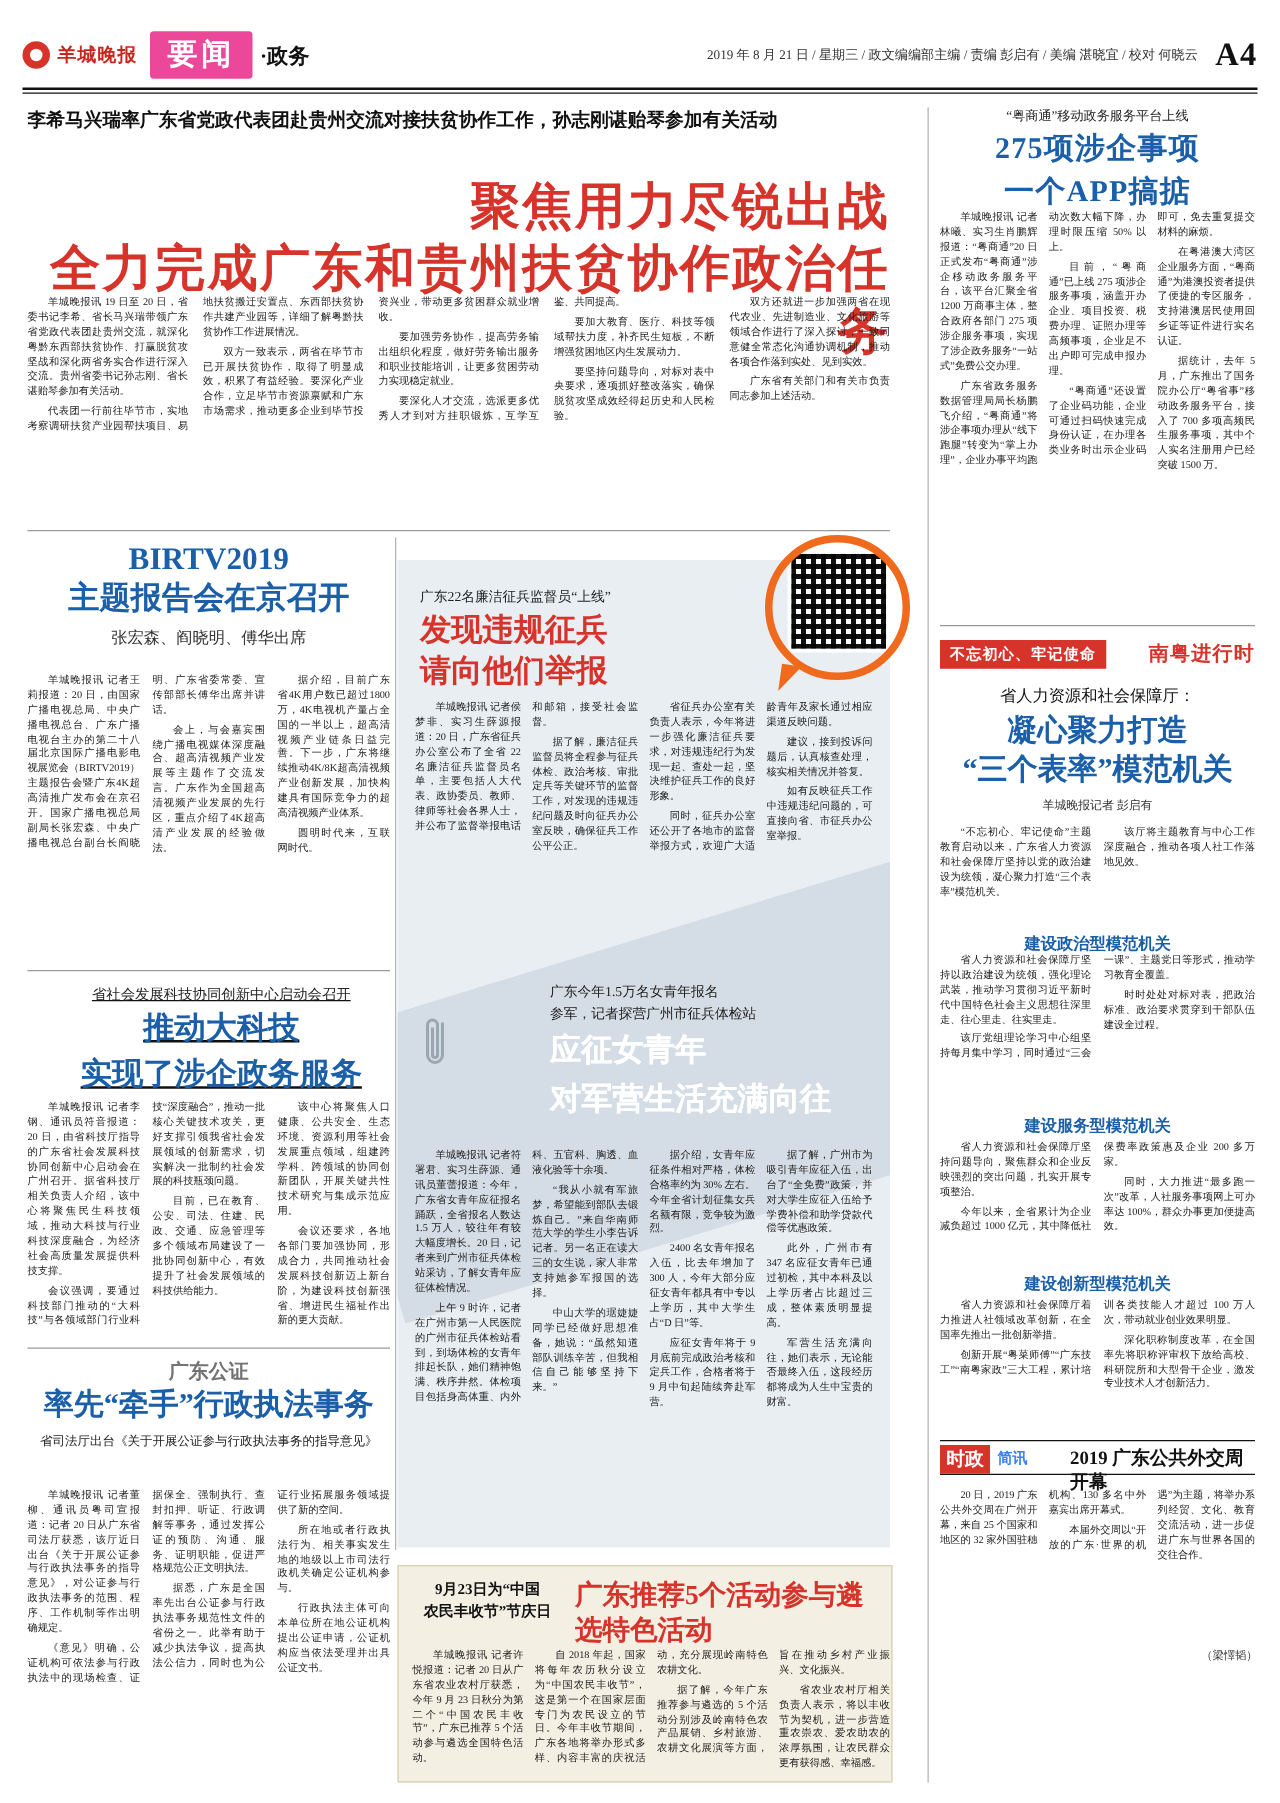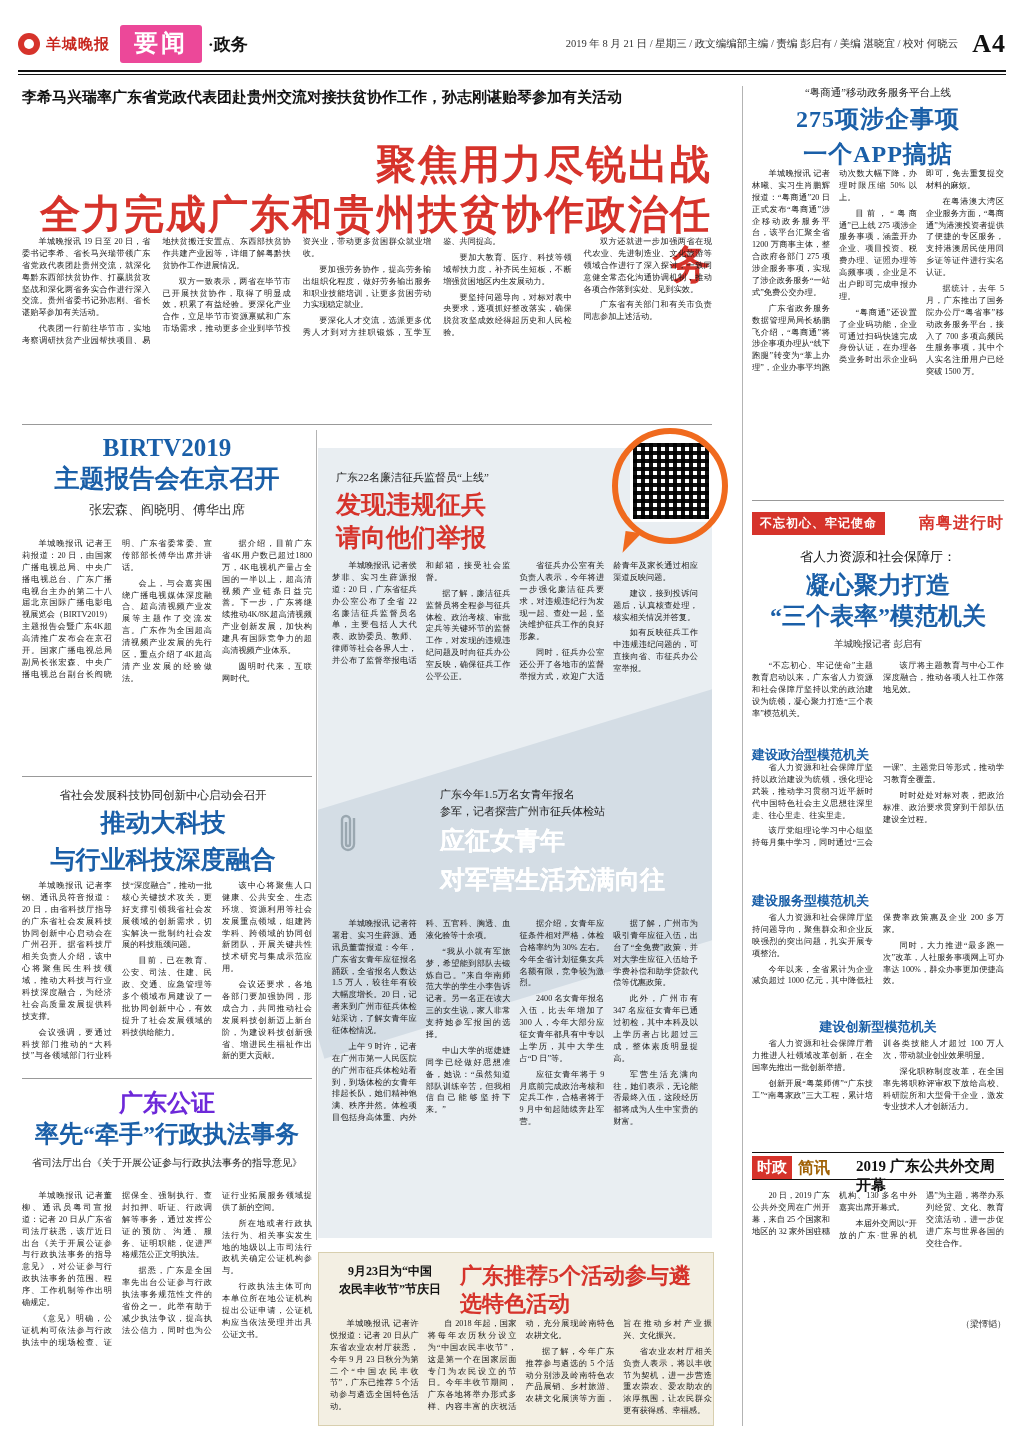--- a/index.html
+++ b/index.html
@@ -42,27 +42,27 @@
 
   
   .sec-a{position:absolute;left:22px;top:432px;width:290px;}
   .sec-a .t1{font-size:25px;font-weight:bold;color:#1a5fa8;text-align:center;line-height:1.25;}
   .sec-a .t2{font-size:25px;font-weight:bold;color:#1a5fa8;text-align:center;line-height:1.25;}
   .sec-a .sub{font-size:13px;color:#333;text-align:center;margin-top:6px;}
   .sec-a-cols{position:absolute;left:22px;top:538px;width:290px;height:230px;column-count:3;column-gap:10px;}
 
   .divider{position:absolute;height:1px;background:#999;}
 
-  .sec-b{position:absolute;left:18px;top:788px;width:290px;}
+  .sec-b{position:absolute;left:32px;top:788px;width:290px;text-decoration:underline;}
   .sec-b .kicker{font-size:11.5px;color:#222;text-align:center;}
   .sec-b .t1{font-size:25px;font-weight:bold;color:#1a5fa8;text-align:center;line-height:1.3;margin-top:4px;}
   .sec-b-cols{position:absolute;left:22px;top:880px;width:290px;height:290px;column-count:3;column-gap:10px;}
 
   .sec-c{position:absolute;left:22px;top:1088px;width:290px;}
-  .sec-c .t1{font-size:24px;font-weight:bold;color:#6d28d9;text-align:center;line-height:1.3;}
+  .sec-c .t1{font-size:16px;font-weight:bold;color:#737373;text-align:center;line-height:1.3;}
   .sec-c .t2{font-size:24px;font-weight:bold;color:#1a5fa8;text-align:center;line-height:1.3;}
   .sec-c .sub{font-size:10px;color:#222;text-align:center;margin-top:6px;}
   .sec-c-cols{position:absolute;left:22px;top:1190px;width:290px;height:215px;column-count:3;column-gap:10px;}
 
   
   .center-box{position:absolute;left:318px;top:448px;width:394px;height:790px;background:#e9eef2;}
   .cb-diag{position:absolute;left:0;top:0;width:394px;height:790px;overflow:hidden;}
   .cb-diag:before{content:"";position:absolute;left:-40px;top:300px;width:520px;height:240px;background:#d4dde5;transform:rotate(-17deg);}
   .cb-top-title{position:absolute;left:336px;top:470px;width:230px;}
   .cb-kicker{font-size:11px;color:#222;margin-bottom:4px;}
@@ -98,28 +98,28 @@
   .banner .b2{position:absolute;right:0;top:1px;color:#d6332b;font-size:16px;font-weight:bold;letter-spacing:1px;}
 
   .r-sec2{position:absolute;left:752px;top:548px;width:252px;text-align:center;}
   .r-sec2 .org{font-size:13px;color:#111;}
   .r-sec2 .h1{font-size:24px;font-weight:bold;color:#1a5fa8;line-height:1.3;margin-top:4px;}
   .r-sec2 .h2{font-size:24px;font-weight:bold;color:#1a5fa8;line-height:1.3;}
   .r-sec2 .by{font-size:9.5px;color:#333;margin-top:6px;}
   .r-cols2{position:absolute;left:752px;top:660px;width:252px;height:78px;column-count:2;column-gap:10px;}
   .sub-h{font-size:13px;font-weight:bold;color:#1a5fa8;margin:4px 0 4px;}
   .r-cols3{position:absolute;left:752px;top:762px;width:252px;height:118px;column-count:2;column-gap:10px;}
-  .r-sub2{position:absolute;left:752px;top:888px;width:252px;text-align:left;}
+  .r-sub2{position:absolute;left:752px;top:888px;width:252px;text-align:center;}
   .r-cols4{position:absolute;left:752px;top:912px;width:252px;height:96px;column-count:2;column-gap:10px;}
   .r-sub3{position:absolute;left:752px;top:1014px;width:252px;text-align:center;}
   .r-cols5{position:absolute;left:752px;top:1038px;width:252px;height:110px;column-count:2;column-gap:10px;}
 
   .r-brief{position:absolute;left:752px;top:1152px;width:252px;height:26px;border-top:1px solid #111;border-bottom:1px solid #111;}
   .r-brief .tag{position:absolute;left:0;top:3px;background:#d6332b;color:#fff;font-size:15px;font-weight:bold;padding:2px 5px;}
-  .r-brief .tag2{position:absolute;left:46px;top:5px;font-size:16px;font-weight:bold;color:#a16207;}
+  .r-brief .tag2{position:absolute;left:46px;top:5px;font-size:12px;font-weight:bold;color:#3b82f6;}
   .r-brief .title{position:absolute;left:104px;top:4px;font-size:15px;font-weight:bold;color:#111;}
   .r-cols6{position:absolute;left:752px;top:1190px;width:252px;height:120px;column-count:3;column-gap:9px;}
   .sig{position:absolute;right:18px;top:1318px;font-size:9px;color:#333;}
 
   .vline{position:absolute;width:1px;background:#b3b3b3;}
 </style>
 </head>
 <body>
 
 <div class="page">
@@ -171,21 +171,21 @@
   <div class="sec-a-cols body-col" id="seca-body">
       <p>羊城晚报讯 记者王莉报道：20 日，由国家广播电视总局、中央广播电视总台、广东广播电视台主办的第二十八届北京国际广播电影电视展览会（BIRTV2019）主题报告会暨广东4K超高清推广发布会在京召开。国家广播电视总局副局长张宏森、中央广播电视总台副台长阎晓明、广东省委常委、宣传部部长傅华出席并讲话。</p>
       <p>会上，与会嘉宾围绕广播电视媒体深度融合、超高清视频产业发展等主题作了交流发言。广东作为全国超高清视频产业发展的先行区，重点介绍了4K超高清产业发展的经验做法。</p>
       <p>据介绍，目前广东省4K用户数已超过1800万，4K电视机产量占全国的一半以上，超高清视频产业链条日益完善。下一步，广东将继续推动4K/8K超高清视频产业创新发展，加快构建具有国际竞争力的超高清视频产业体系。</p>
       <p>圆明时代来，互联网时代。</p>
     </div>
 
   <div class="sec-b">
     <div class="kicker">省社会发展科技协同创新中心启动会召开</div>
     <div class="t1">推动大科技</div>
-    <div class="t1">与行业科技深度融合</div>
+    <div class="t1">实现了涉企政务服务</div>
   </div>
   <div class="sec-b-cols body-col" id="secb-body">
       <p>羊城晚报讯 记者李钢、通讯员符音报道：20 日，由省科技厅指导的广东省社会发展科技协同创新中心启动会在广州召开。据省科技厅相关负责人介绍，该中心将聚焦民生科技领域，推动大科技与行业科技深度融合，为经济社会高质量发展提供科技支撑。</p>
       <p>会议强调，要通过科技部门推动的“大科技”与各领域部门行业科技“深度融合”，推动一批核心关键技术攻关，更好支撑引领我省社会发展领域的创新需求，切实解决一批制约社会发展的科技瓶颈问题。</p>
       <p>目前，已在教育、公安、司法、住建、民政、交通、应急管理等多个领域布局建设了一批协同创新中心，有效提升了社会发展领域的科技供给能力。</p>
       <p>该中心将聚焦人口健康、公共安全、生态环境、资源利用等社会发展重点领域，组建跨学科、跨领域的协同创新团队，开展关键共性技术研究与集成示范应用。</p>
       <p>会议还要求，各地各部门要加强协同，形成合力，共同推动社会发展科技创新迈上新台阶，为建设科技创新强省、增进民生福祉作出新的更大贡献。</p>
     </div>
 
   <div class="sec-c">

